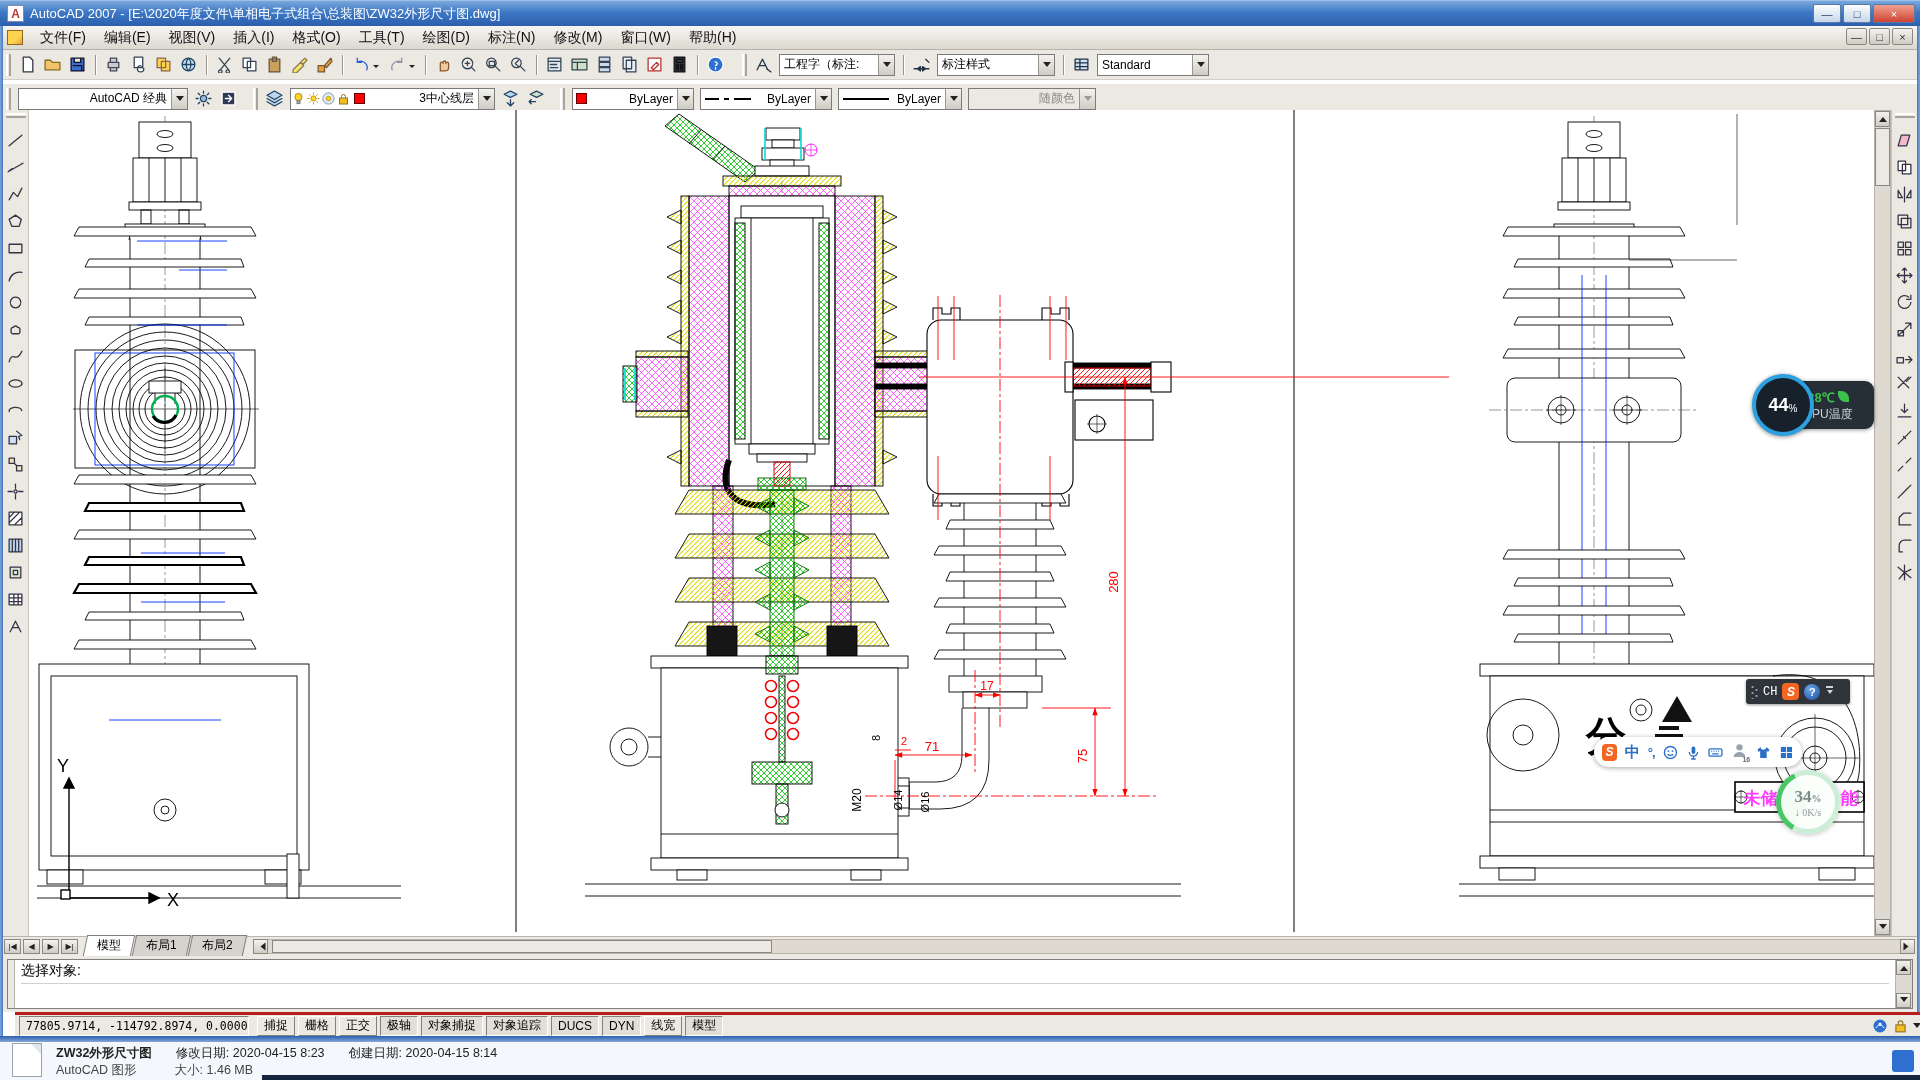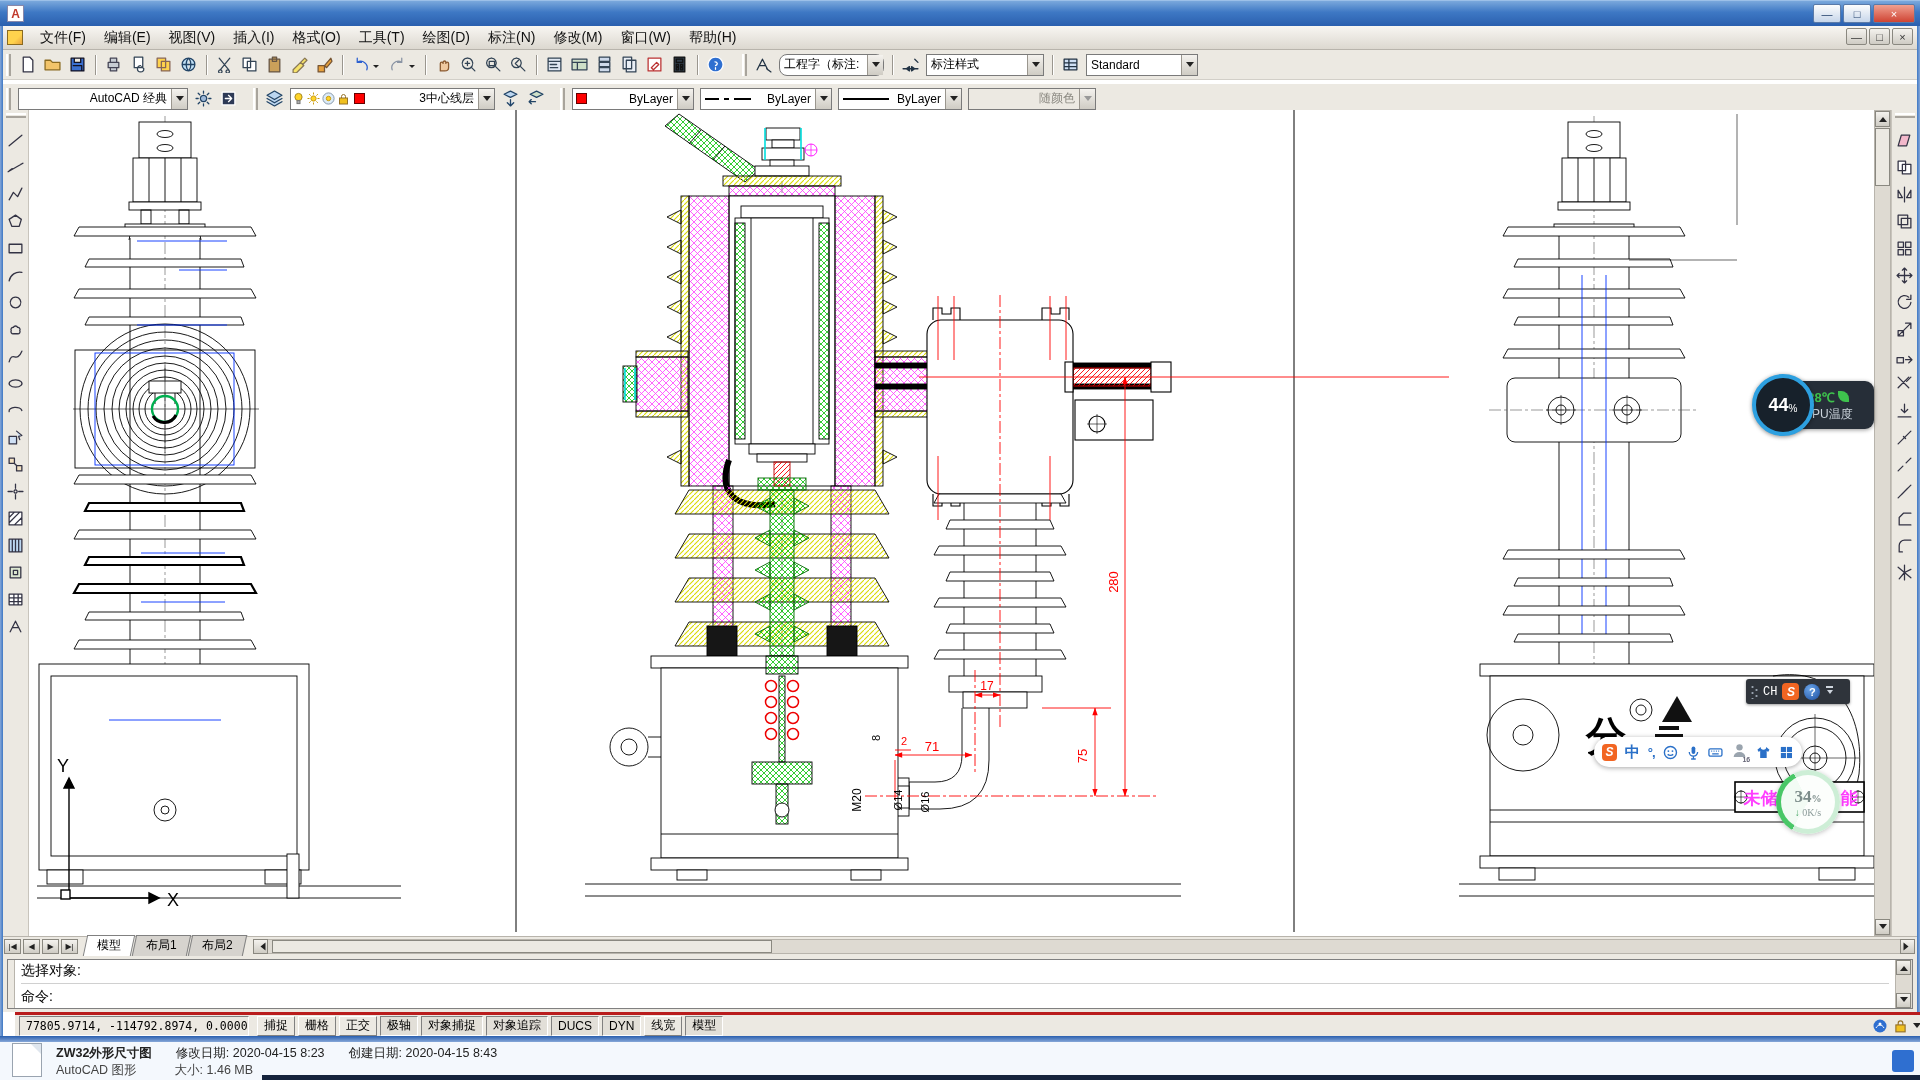--- a/index.html
+++ b/index.html
@@ -128,20 +128,21 @@
   #dlwidget .p{font-size:17px;color:#7c8c8a;font-weight:bold;} #dlwidget .p i{font-style:normal;font-size:10px;}
   #dlwidget .s{font-size:10px;color:#8a9a98;} #dlwidget .s b{color:#49a767;font-weight:normal;}
 </style>
 </head>
 <body>
 
 <div id="app">
 
   <div id="titlebar">
     <span class="appicon">A</span>
+    <span>AutoCAD 2007 - [E:\2020年度文件\单相电子式组合\总装图\ZW32外形尺寸图.dwg]</span>
     <span id="titlebtns">
       <span class="winbtn">—</span>
       <span class="winbtn">□</span>
       <span class="winbtn close">×</span>
     </span>
   </div>
   <div id="lborder"></div>
   <div id="rborder"></div>
 
   <div id="menubar">
@@ -296,21 +297,21 @@
             <path class="gly" d="M8 1a7 7 0 1 0 .1 0zM8 11v1.5M8 9c2.5-1 2-3.5-.5-3.5" fill="#2f6fd0" stroke="#fff"></path>
           </svg>
       </button>
       </div>
     <span class="tgrip" style="margin-left:14px;"></span>
     <button class="tbtn">
       <svg viewBox="0 0 16 16">
           <path class="gly" d="M2 13L7 3l5 10M4.5 9h5M11 12l4 3" fill="none" stroke="#234"></path>
         </svg>
     </button>
-    <span class="combo" style="width:105px;border-radius:8px;">
+    <span class="combo" style="width:116px;">
       <span class="val">工程字（标注:</span>
       <span class="db">
           <span class="tri"></span>
         </span>
     </span>
     <button class="tbtn sep">
       <svg viewBox="0 0 16 16">
           <path class="gly" d="M1 12h14M4 12l3-2v4zM12 12l-3-2v4zM12 3l3 3" fill="none" stroke="#234"></path>
         </svg>
     </button>
@@ -988,21 +989,20 @@
           <span class="tri" style="transform:rotate(-90deg);margin:0;"></span>
         </div>
     </div>
   </div>
 
   <div id="cmd">
     <div class="inner">
       <div class="grip2"></div>
       <div class="lines">
         <div class="hist">选择对象:</div>
-        <div class="prompt">命令:</div>
       </div>
       <div class="csb">
         <div class="sbarrow" style="width:15px;height:15px;">
             <span class="tri" style="transform:rotate(180deg);margin:0 0 3px;"></span>
           </div>
         <div class="sbarrow" style="width:15px;height:15px;">
             <span class="tri" style="margin-top:2px;"></span>
           </div>
       </div>
     </div>
@@ -1056,21 +1056,21 @@
       <span class="tri" style="margin:4px 0 0;"></span>
     </div>
   </div>
 
   <div id="winbottom"></div>
   <div id="explorer">
     <div class="ficon"></div>
     <div class="l1">
       <b>ZW32外形尺寸图</b>
       <span>修改日期: 2020-04-15 8:23</span>
-      <span>创建日期: 2020-04-15 8:43</span>
+      <span>创建日期: 2020-04-15 8:14</span>
     </div>
     <div class="l2">
       <span>AutoCAD 图形</span>
       <span>大小: 1.46 MB</span>
     </div>
   </div>
   <div id="taskstrip"></div>
   <div id="trayicon"></div>
 
   <div id="cpuwidget">

